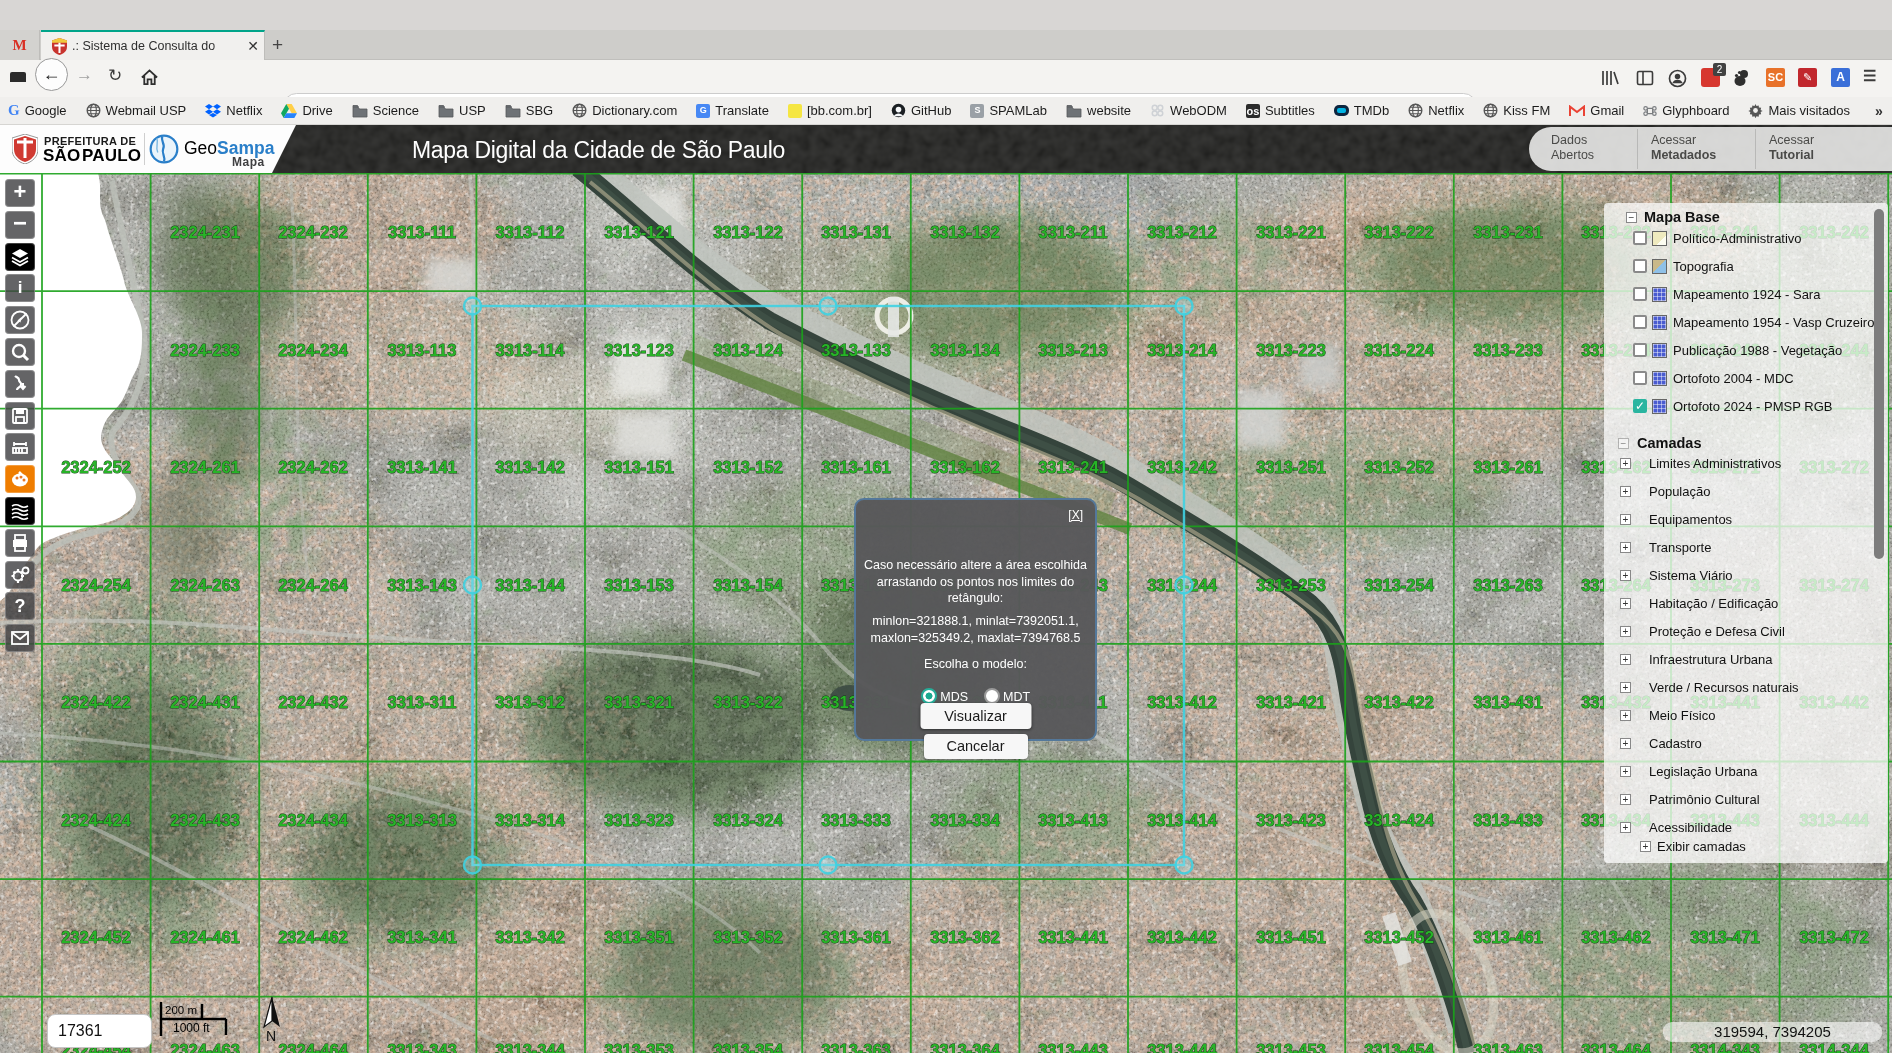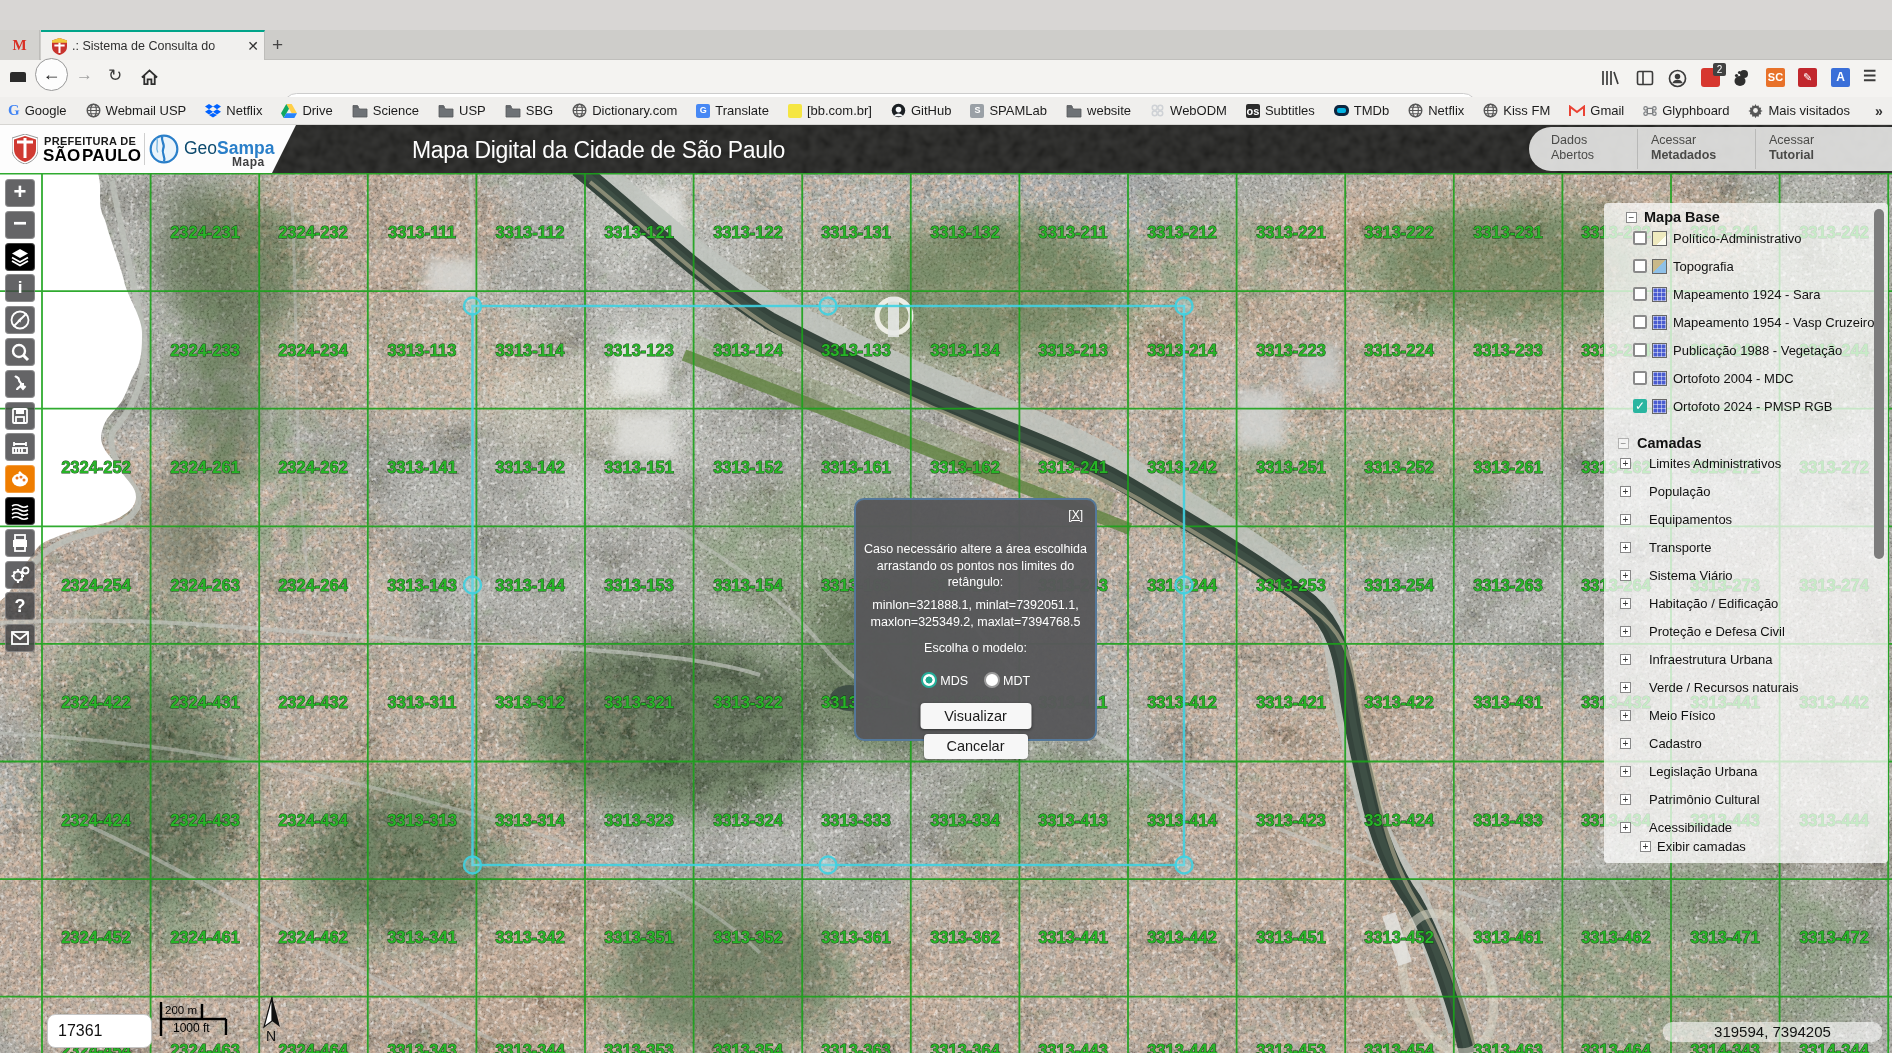--- a/index.html
+++ b/index.html
@@ -40,21 +40,21 @@
 
 #mapwrap { position:absolute; left:0; top:173px; width:1892px; height:880px; }
 
 
 .tbtn { position:absolute; left:5px; width:30px; height:28px; border-radius:4px; display:flex; align-items:center; justify-content:center; box-shadow:0 0 0 1px rgba(255,255,255,0.25) inset; }
 .ti { color:#fff; font-weight:bold; }
 
 
 #dlg { position:absolute; left:854px; top:498px; width:243px; height:243px; background:rgba(88,88,90,0.97); border:2px solid #54789a; border-radius:10px; color:#fff; font-size:12.5px; text-align:center; }
 #dlgx { position:absolute; right:12px; top:8px; font-size:12px; text-decoration:underline; }
-.dt { position:absolute; width:100%; line-height:16.5px; }
+.dt { position:absolute; width:100%; line-height:16.5px;margin-top:16px; }
 .dbtn { position:absolute; left:50%; transform:translateX(-50%); background:#f7f7f7; border-radius:4px; color:#1a1a1a; font-size:14.5px; text-align:center; box-shadow:0 1px 3px rgba(0,0,0,0.45); }
 .radio { display:inline-block; width:16px; height:16px; border-radius:50%; vertical-align:-3px; }
 
 
 #rpanel { position:absolute; left:1604px; top:203px; width:284px; height:660px; background:rgba(253,253,253,0.75); border-radius:4px; font-size:13px; color:#111; }
 .ptitle { position:absolute; font-weight:bold; font-size:14.5px; }
 .pminus { position:absolute; width:11px; height:11px; border:1px solid #888; background:#fff; font-size:10px; line-height:9px; text-align:center; color:#333; }
 .brow { position:absolute; left:29px; height:28px; display:flex; align-items:center; }
 .cb { flex:0 0 auto; width:14px; height:14px; background:#fff; border:2px solid #8a8a8a; border-radius:2px; margin-right:5px; }
 .cb.on { background:#2ab5a0; border-color:#2ab5a0; color:#fff; font-size:12px; line-height:11px; text-align:center; }
@@ -305,21 +305,21 @@
           <path d="M5 8 h16 M13 4 v20" stroke="#fff" stroke-width="3"></path>
         </svg>
     <div style="position:absolute;left:44px;top:10px;font-size:11px;letter-spacing:0.3px;color:#1a1a1a;font-weight:bold">PREFEITURA DE</div>
     <div style="position:absolute;left:43px;top:21px;font-size:17px;color:#000;font-weight:bold;letter-spacing:0.2px">SÃO PAULO</div>
     <div style="position:absolute;left:144px;top:8px;width:1px;height:32px;background:#cfcfcf"></div>
     <svg width="32" height="32" viewBox="0 0 36 36" style="position:absolute;left:148px;top:8px">
           <circle cx="18" cy="18" r="15" fill="#eaf4fb" stroke="#2a7fc9" stroke-width="2.5"></circle>
           <path d="M16 4 C14 10 20 12 17 18 C15 23 20 26 18 32" fill="none" stroke="#2a7fc9" stroke-width="2.5"></path>
           <path d="M10 6 C12 12 8 16 11 22" fill="none" stroke="#7db8e0" stroke-width="1.6"></path>
         </svg>
-    <div style="position:absolute;left:184px;top:13px;font-size:17.5px"><span style="color:#0c4a6e">Geo</span><span style="color:#2a7fc9;font-weight:bold">Sampa</span></div>
+    <div style="position:absolute;left:184px;top:13px;font-size:17.5px"><span style="color:#000000">Geo</span><span style="color:#2a7fc9;font-weight:bold">Sampa</span></div>
     <div style="position:absolute;left:232px;top:30px;font-size:12px;color:#3f3f41;font-weight:bold;letter-spacing:0.5px">Mapa</div>
   </div>
   <div id="apptitle">Mapa Digital da Cidade de São Paulo</div>
   <div id="headbtns">
     <div class="hbt" style="left:22px">Dados<br>Abertos</div>
     <div class="hbt" style="left:122px">Acessar<br><b>Metadados</b></div>
     <div class="hbt" style="left:240px">Acessar<br><b>Tutorial</b></div>
     <div style="position:absolute;left:108px;top:2px;width:1px;height:40px;background:rgba(130,130,130,0.35)"></div>
     <div style="position:absolute;left:226px;top:2px;width:1px;height:40px;background:rgba(130,130,130,0.35)"></div>
   </div>

